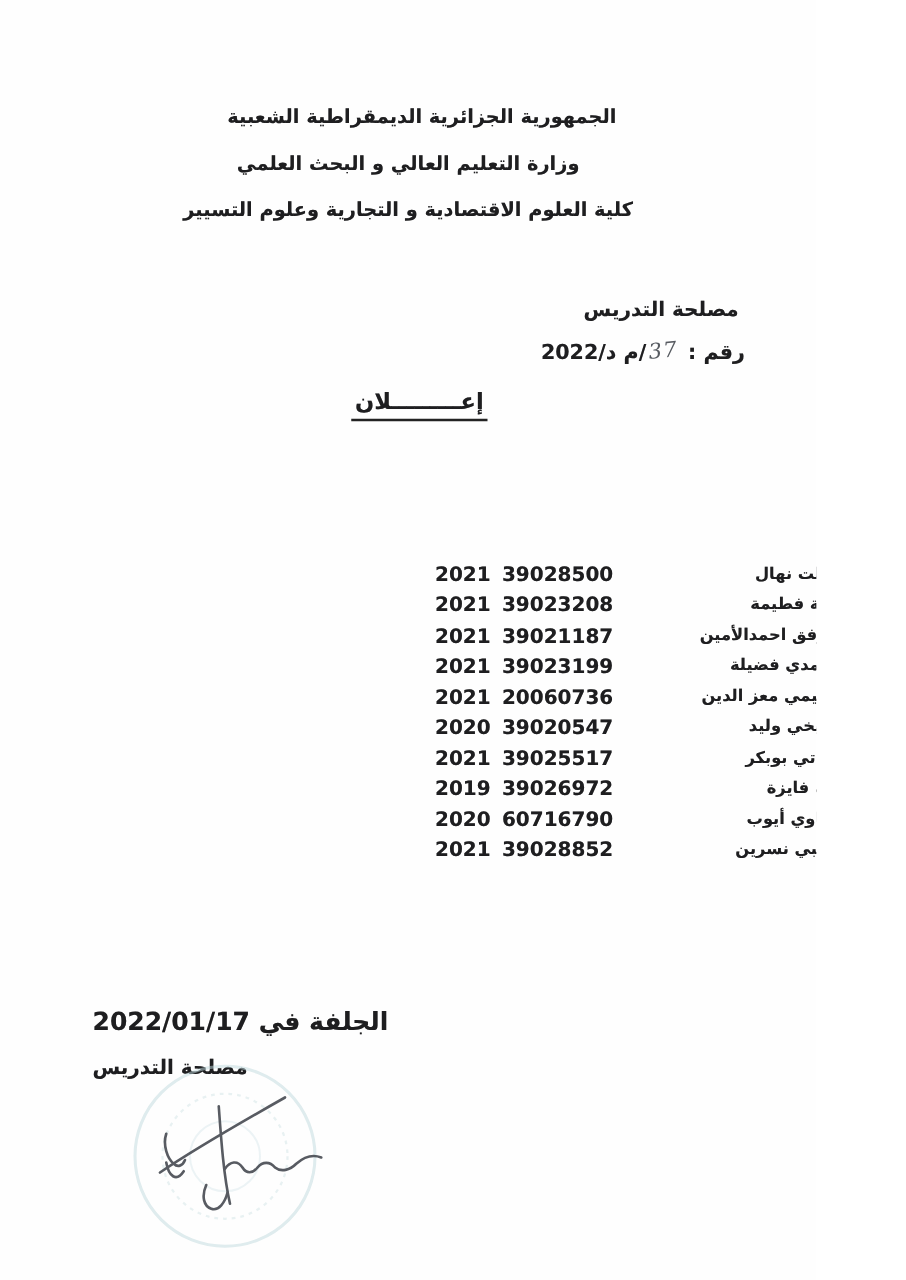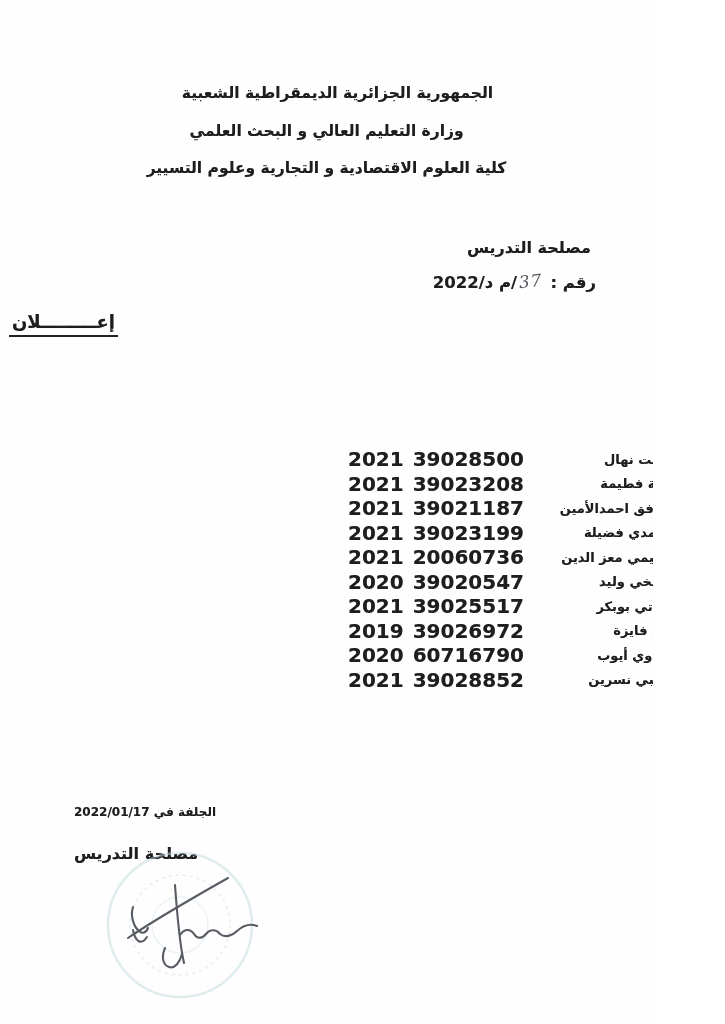--- a/index.html
+++ b/index.html
@@ -22,37 +22,37 @@
   
   .service-top{position:absolute;top:238px;right:62px;font-size:16px;direction:rtl;white-space:nowrap;}
   .ref-line{position:absolute;top:272px;right:57px;font-size:16.5px;direction:rtl;white-space:nowrap;}
   .hand-num{
     font-family:"DejaVu Serif",serif;font-style:italic;font-weight:400;
     color:#575b61;font-size:17px;display:inline-block;
     transform:rotate(-6deg) translateY(-1px);margin:0 2px;letter-spacing:1px;
     text-shadow:none;
   }
   
-  .title-wrap{position:absolute;top:311px;left:0;width:100%;}
+  .title-wrap{position:absolute;top:311px;left:0;width:100%;text-align:center;}
   .title-inner{display:inline-block;transform:translateX(9px);font-size:18px;
     border-bottom:2.2px solid #232323;padding:0 3px 3px;}
   
   .body-par{position:absolute;top:348px;left:58px;width:610px;direction:rtl;
     font-size:15.2px;line-height:32.6px;letter-spacing:-.1px;}
   .jline{text-align:justify;text-align-last:justify;}
   .rline{text-align:right;}
   
   .students{position:absolute;top:447px;left:348px;width:322px;}
   .s-row{display:flex;justify-content:space-between;align-items:center;
     height:24.5px;direction:ltr;}
-  .s-nums{display:flex;gap:9px;font-size:20px;}
+  .s-nums{display:flex;gap:9px;font-size:16px;}
   .s-year{min-width:42px;text-align:left;}
   .s-name{direction:rtl;font-size:13px;white-space:nowrap;}
   
-  .footer-date{position:absolute;top:805px;left:74px;font-size:12px;direction:rtl;white-space:nowrap;}
+  .footer-date{position:absolute;top:805px;left:74px;font-size:20px;direction:rtl;white-space:nowrap;}
   .footer-service{position:absolute;top:844px;left:74px;font-size:16px;direction:rtl;white-space:nowrap;}
   .stampsig{position:absolute;top:845px;left:95px;}
   .edge-mark{position:absolute;top:846px;left:684px;}
 </style>
 </head>
 <body>
 
 <div class="page">
 
   <div class="letterhead">

